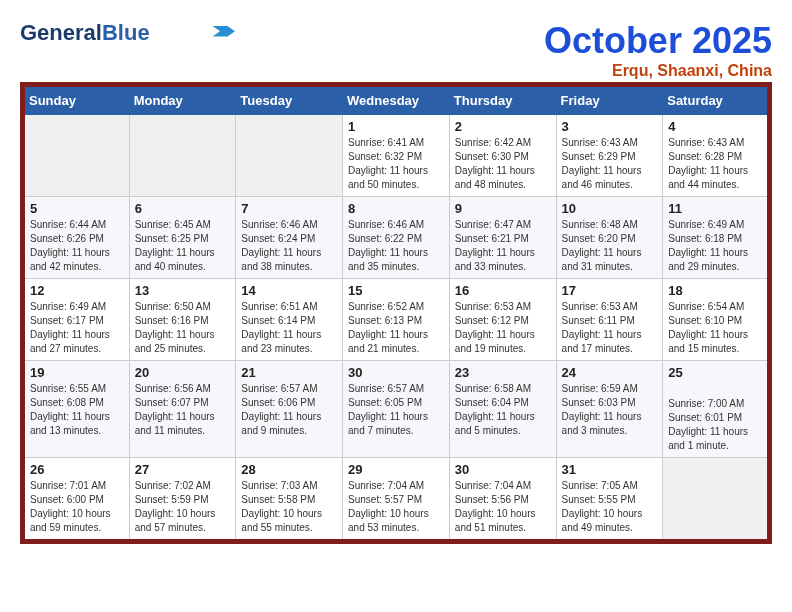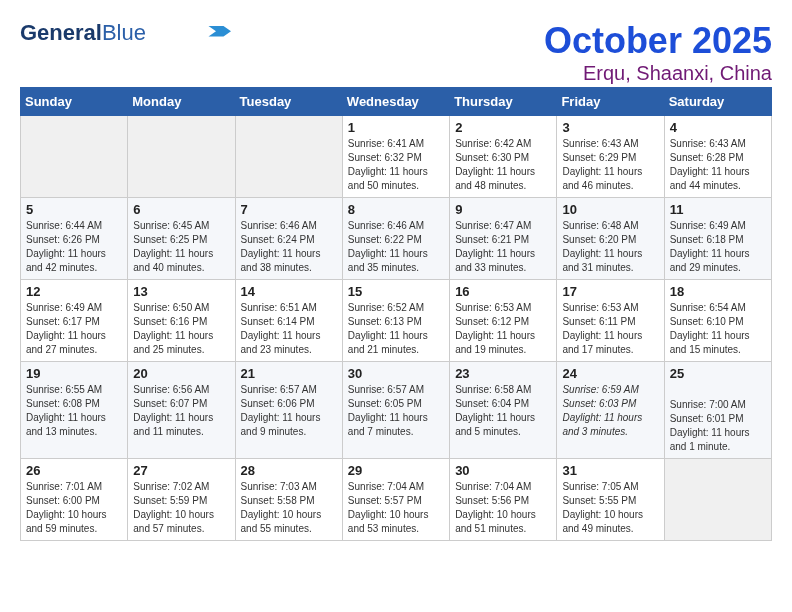--- a/index.html
+++ b/index.html
@@ -29,28 +29,28 @@
     }
     .title-block {
       text-align: right;
     }
     .title-block h1 {
       font-size: 36px;
       font-weight: bold;
       color: #1d4ed8;
     }
     .title-block h2 {
-      font-size: 20px;
-      font-weight: normal;
-      color: #701a75;
+      font-size: 16px;
+      font-weight: bold;
+      color: #c2410c;
     }
     .calendar {
       width: 100%;
       border-collapse: collapse;
-      border: 1px solid #7f1d1d;
+      border: 5px solid #7f1d1d;
     }
     .calendar th {
       background: #2b5fa8;
       color: #fff;
       font-size: 13px;
       padding: 6px 4px;
       text-align: left;
       border: 1px solid #2b5fa8;
     }
     .calendar td {
@@ -82,21 +82,21 @@
       background: #f0f0f0 !important;
     }
   </style>
 </head>
 <body>
 
 <div class="header">
   <div class="logo">
     <div style="display:flex; align-items:center;">
       <span style="font-size:22px; font-weight:bold; color:#1a3a6b;">General</span>
-      <span style="font-size:22px; font-weight:normal; color:#2b5fa8;">Blue</span>
+      <span style="font-size:22px; font-weight:bold; color:#2b5fa8;">Blue</span>
       <svg class="logo-arrow" viewBox="0 0 40 16" width="36" height="16">
         <polygon points="10,14 30,14 40,7 30,0 10,0 20,7" fill="#2b8ed4"></polygon>
       </svg>
     </div>
   </div>
   <div class="title-block">
     <h1>October 2025</h1>
     <h2>Erqu, Shaanxi, China</h2>
   </div>
 </div>
@@ -280,21 +280,21 @@
         </td>
         <td>
           <span class="day-number">23</span>
           <div class="day-info" style="white-space: pre-line;">Sunrise: 6:58 AM
 Sunset: 6:04 PM
 Daylight: 11 hours
 and 5 minutes.</div>
         </td>
         <td>
           <span class="day-number">24</span>
-          <div class="day-info" style="white-space: pre-line; font-style: italic;">Sunrise: 6:59 AM
+          <div class="day-info" style="white-space: pre-line;">Sunrise: 6:59 AM
 Sunset: 6:03 PM
 Daylight: 11 hours
 and 3 minutes.</div>
         </td>
         <td>
           <span class="day-number">25</span>
           <div class="day-info" style="white-space: pre-line; margin-top: 17px;">Sunrise: 7:00 AM
 Sunset: 6:01 PM
 Daylight: 11 hours
 and 1 minute.</div>

